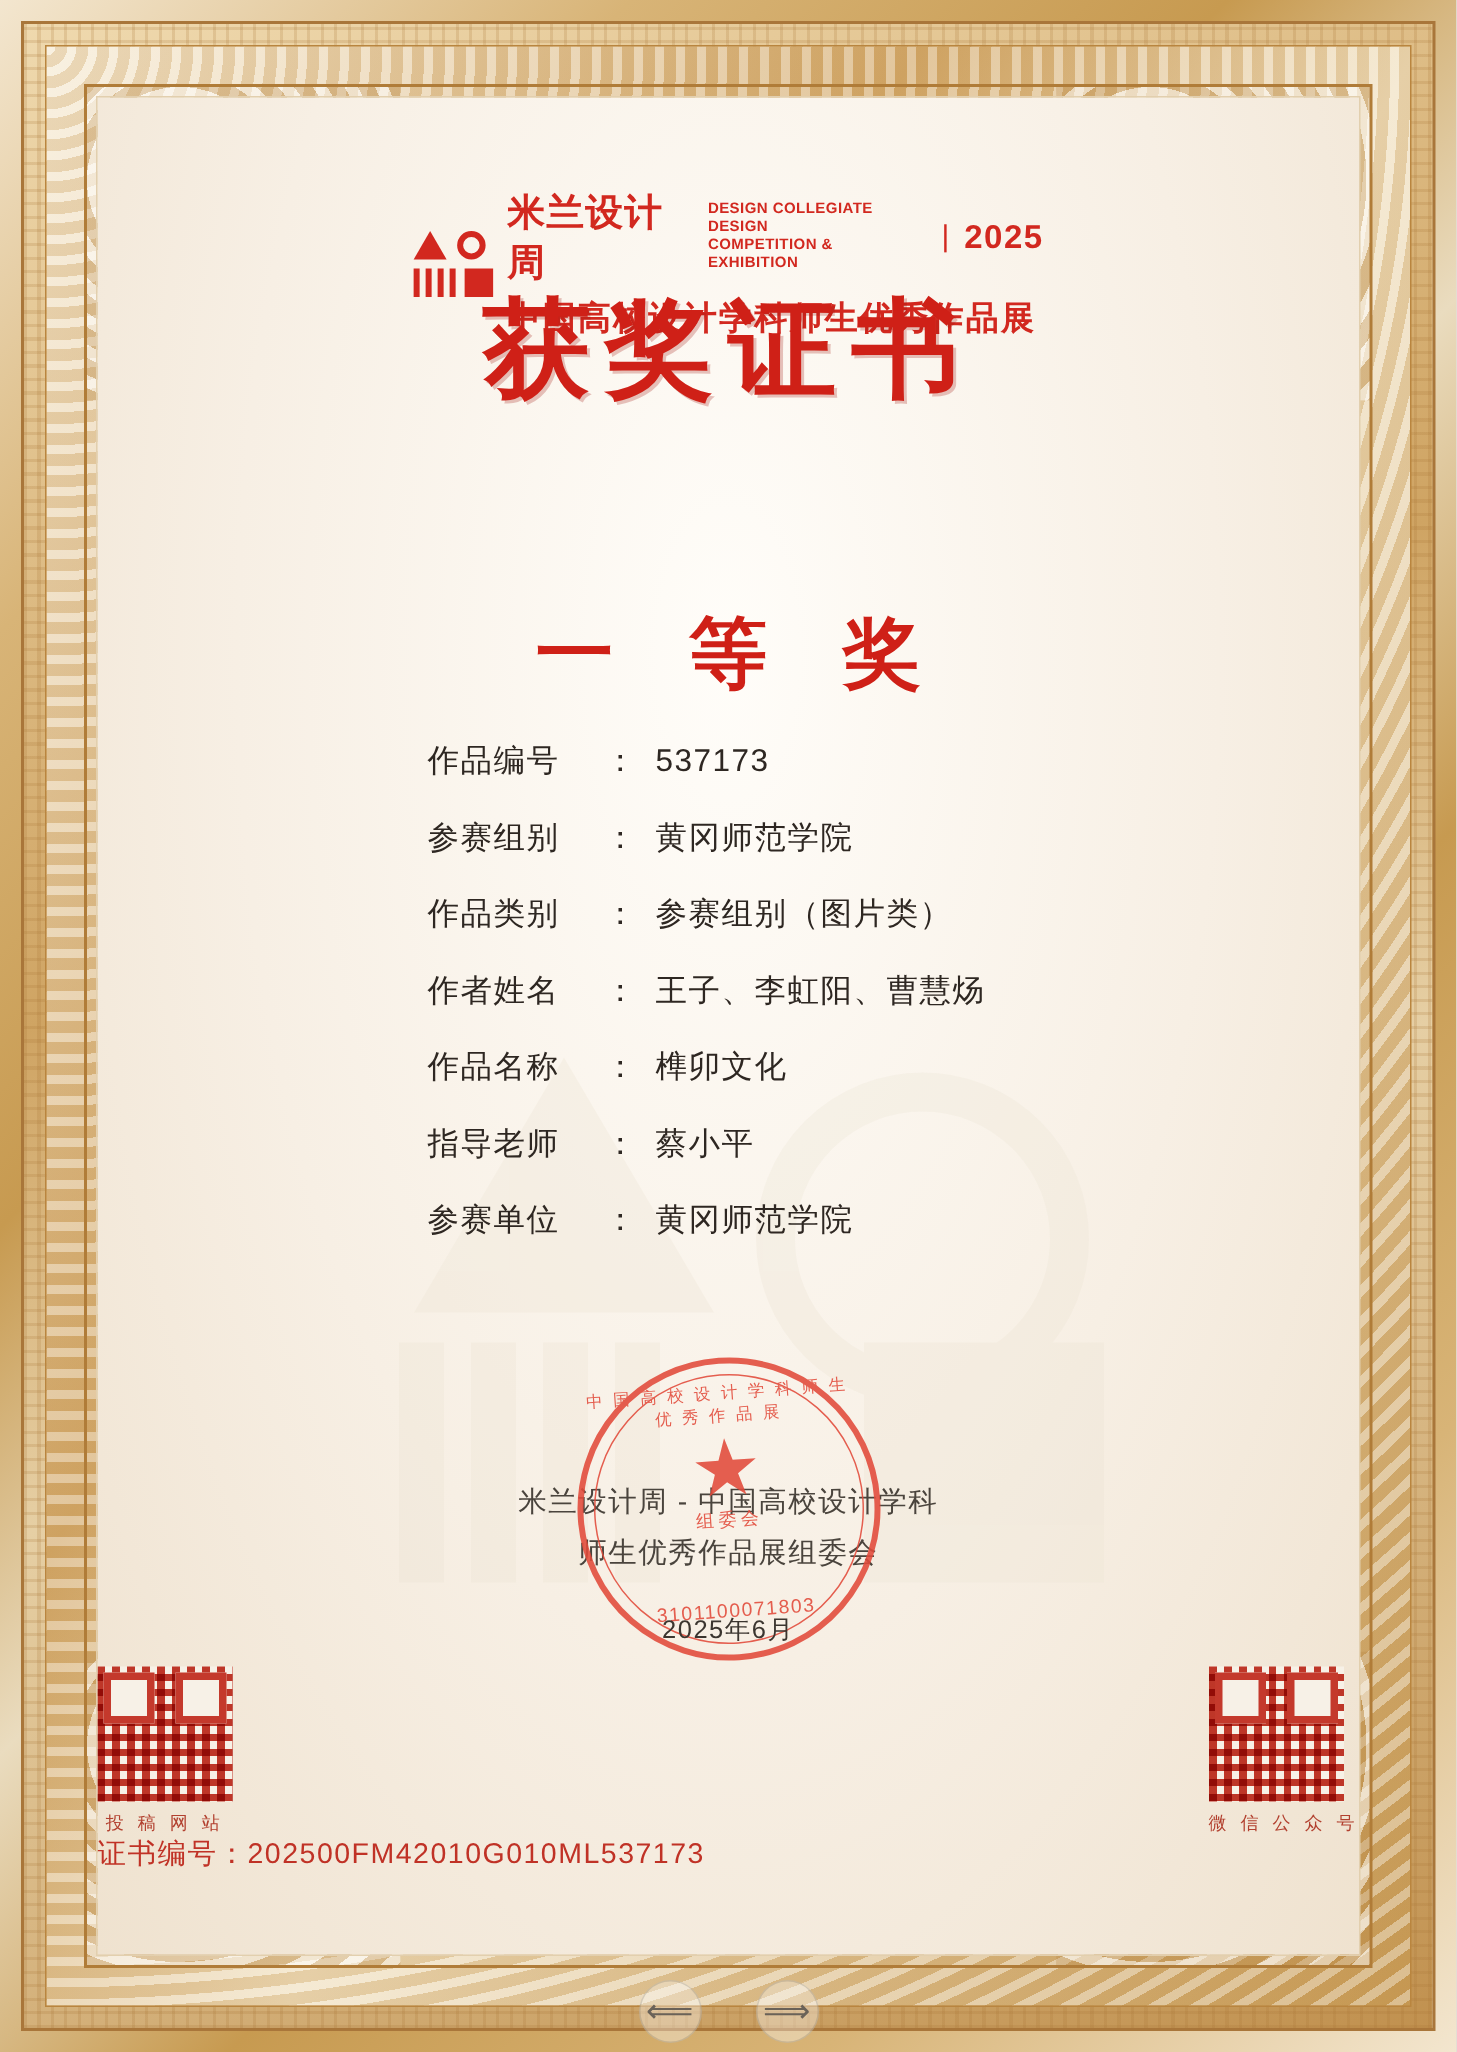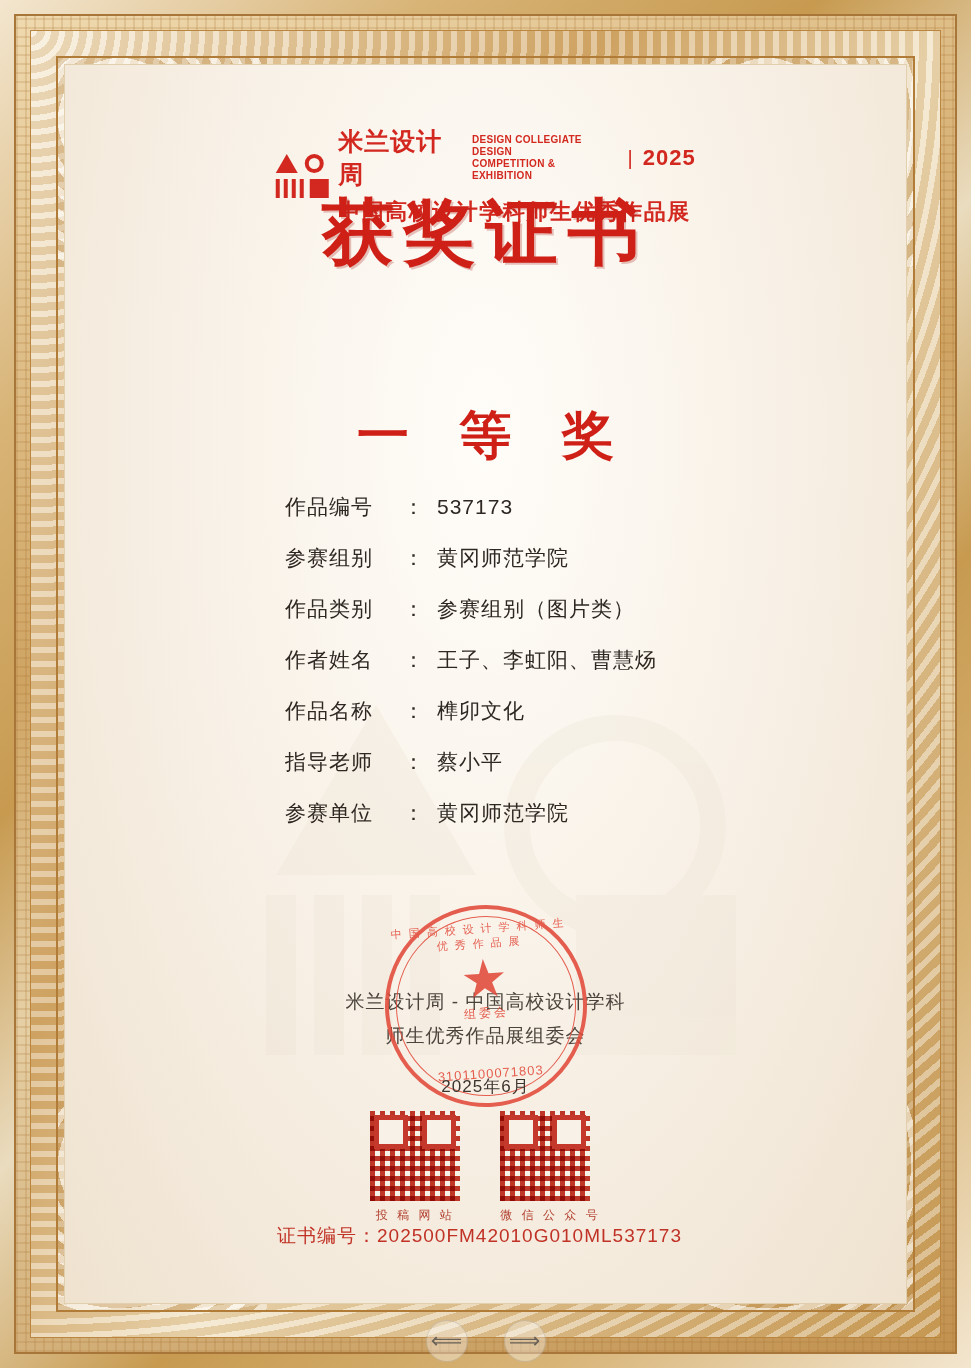--- a/index.html
+++ b/index.html
@@ -307,21 +307,21 @@
     color: #3b352f;
     font-size: 17px;
     letter-spacing: 1px;
   }
 
   .qr-row {
     position: absolute;
     top: 1046px;
     left: 0; right: 0;
     display: flex;
-    justify-content: center;
+    justify-content: space-between;
     gap: 40px;
   }
   .qr-block { text-align: center; }
   .qr-img {
     width: 90px; height: 90px;
     background-color: #f7f1e7;
     background-image:
       repeating-linear-gradient(90deg, #c4392c 0 5px, rgba(0,0,0,0) 5px 10px),
       repeating-linear-gradient(0deg, #c4392c 0 5px, rgba(0,0,0,0) 5px 10px);
     background-blend-mode: multiply;
@@ -340,21 +340,20 @@
     margin-top: 6px;
     font-size: 12px;
     color: #b2402f;
     letter-spacing: 3px;
   }
 
   .cert-number {
     position: absolute;
     top: 1158px;
     left: 0; right: 12px;
-    text-align: center;
     color: #c03226;
     font-size: 19px;
     letter-spacing: 1px;
   }
 
   
   .viewer-nav {
     position: absolute;
     bottom: 6px;
     left: 50%;

